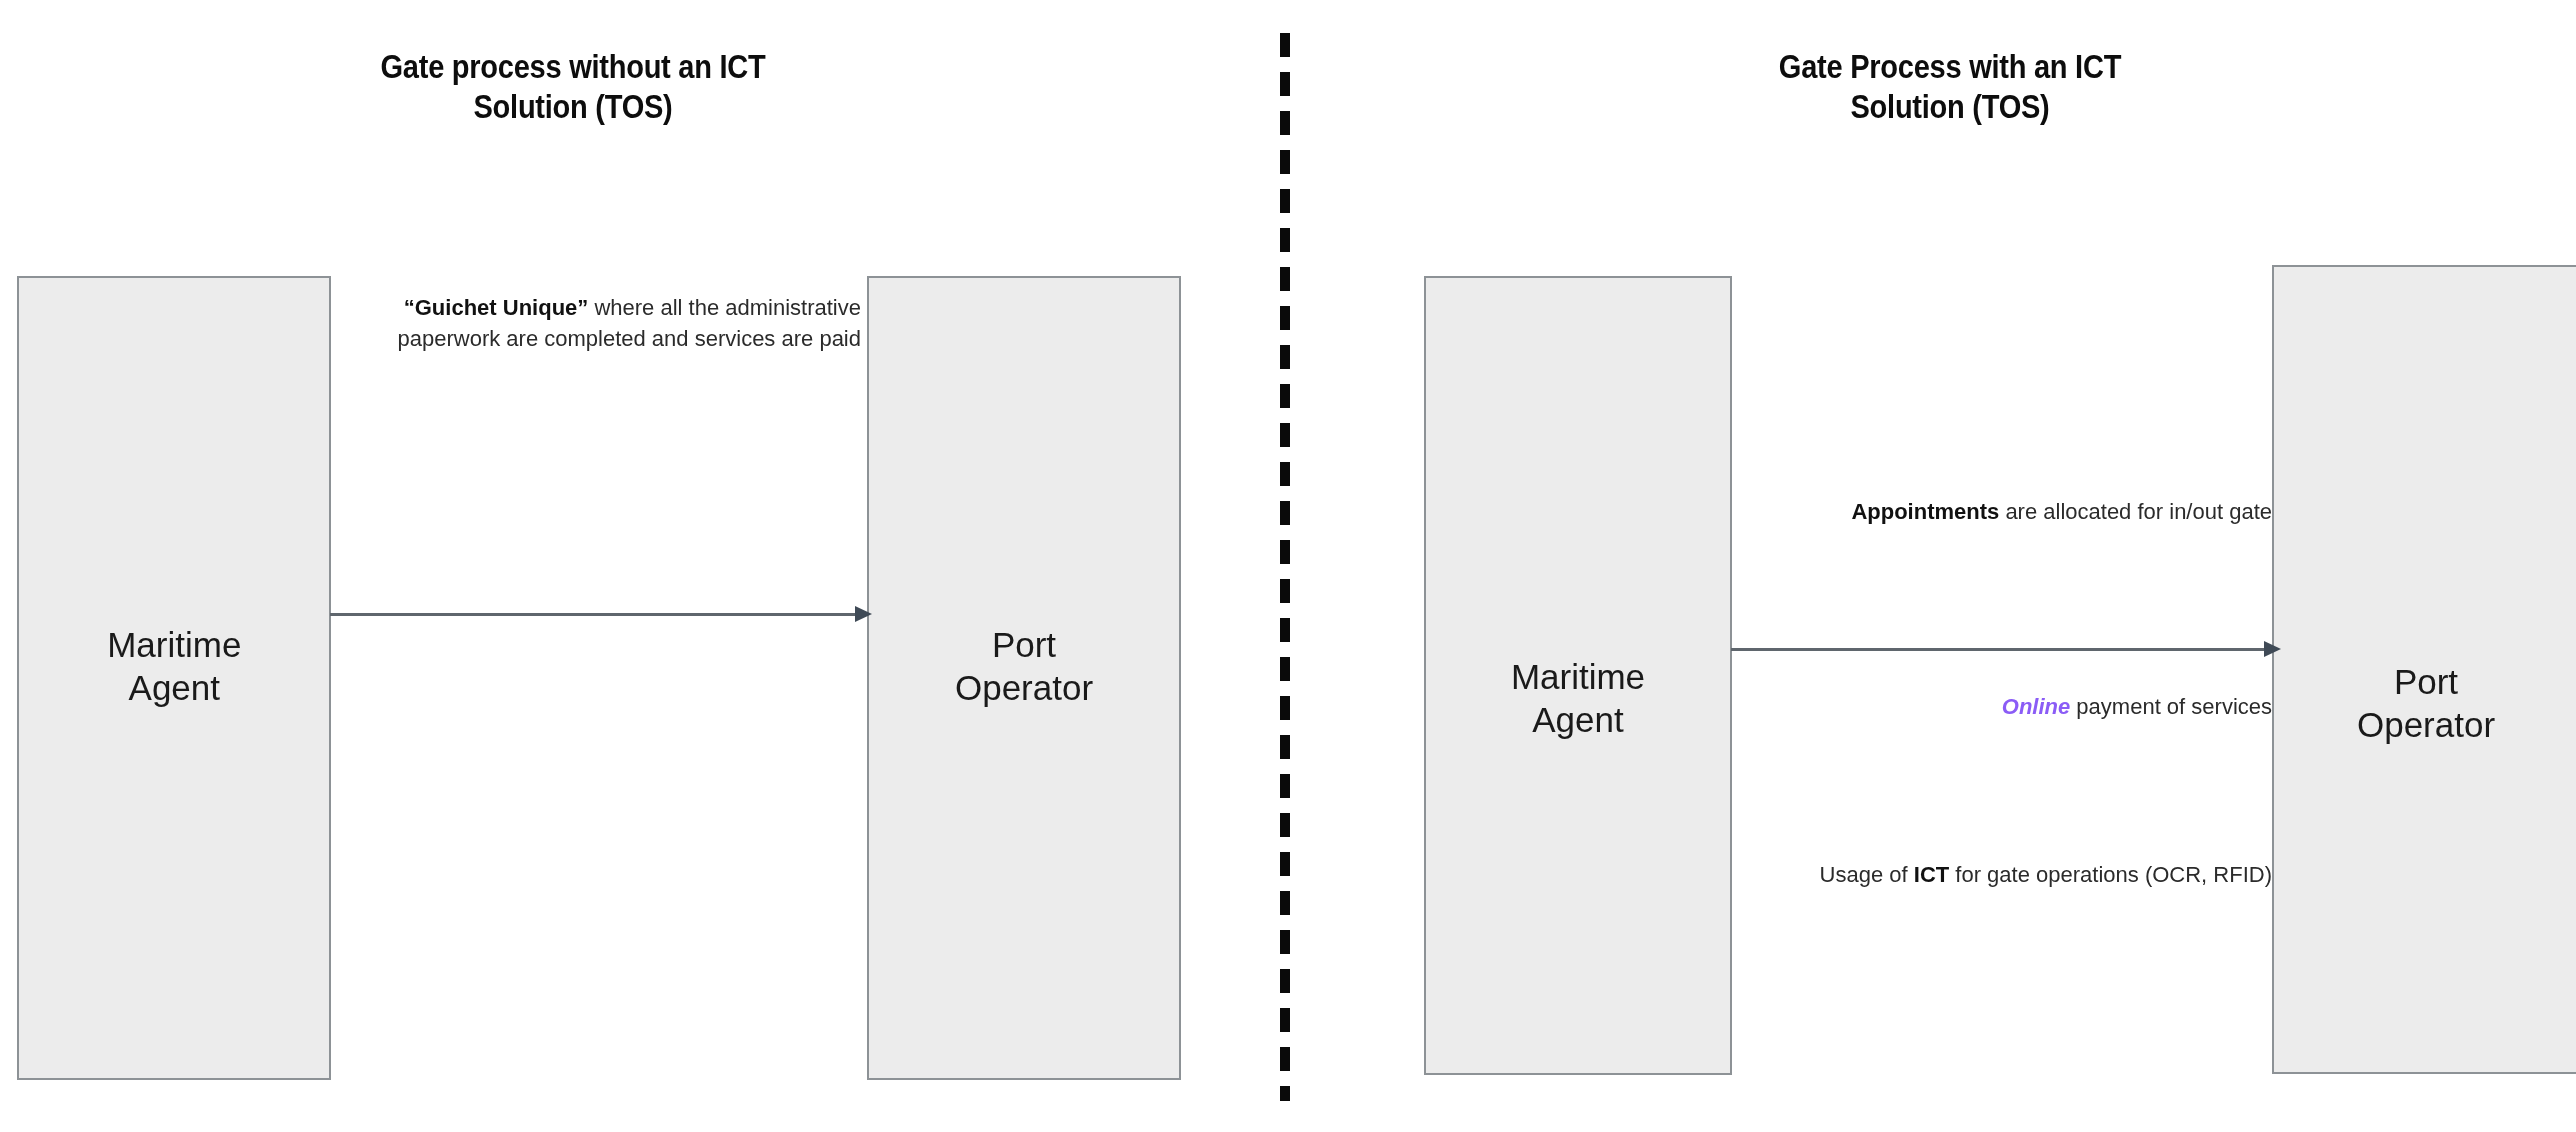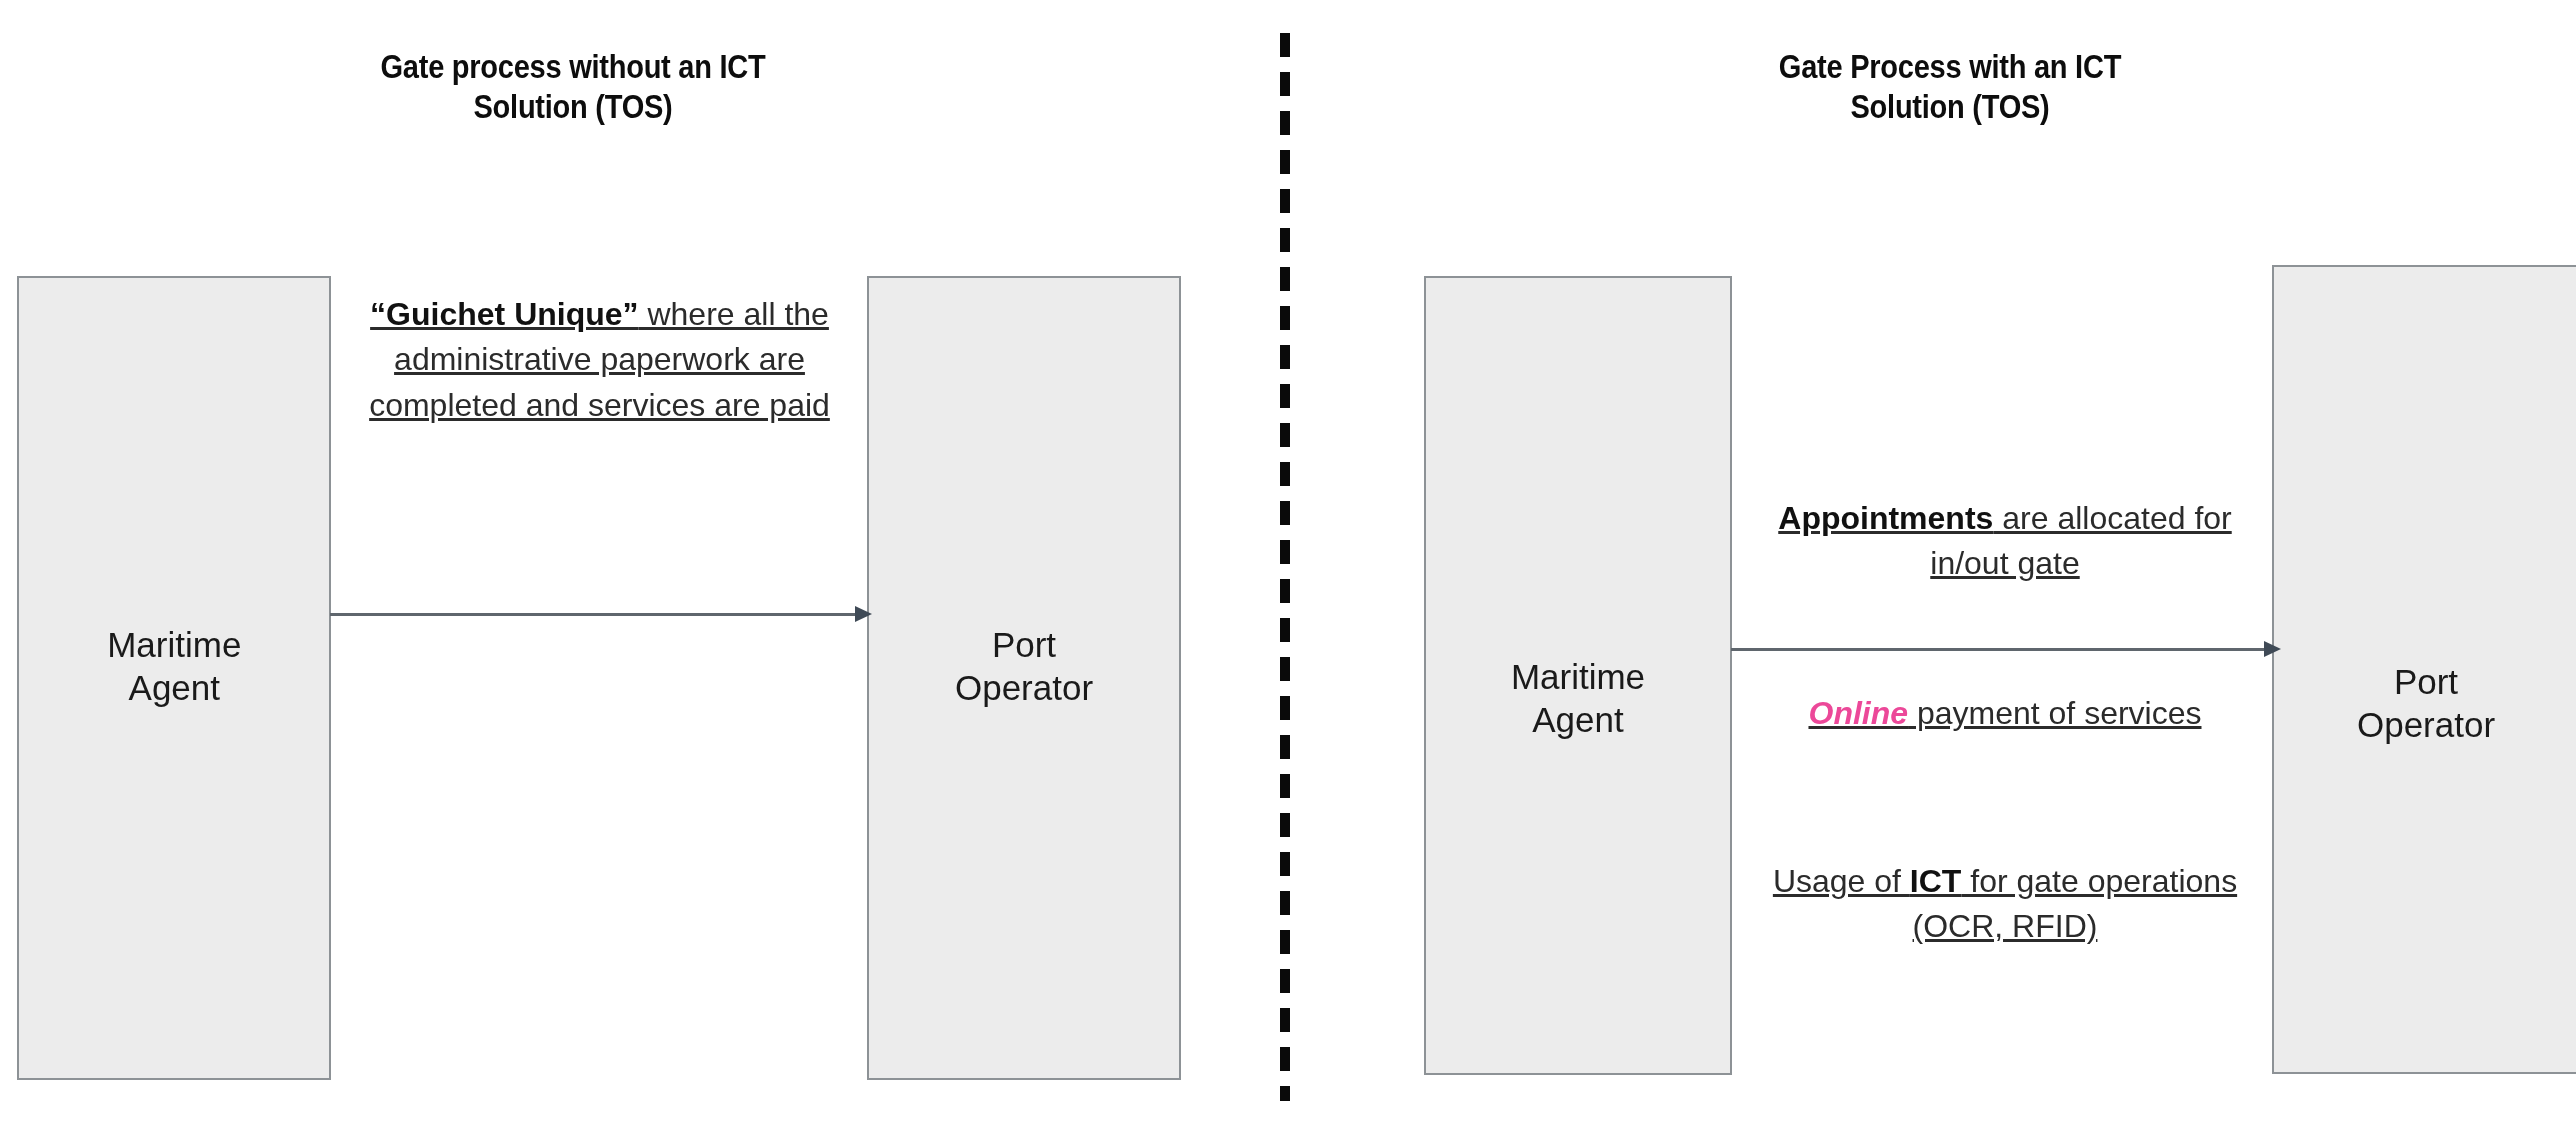--- a/index.html
+++ b/index.html
@@ -105,28 +105,27 @@
     border-top: 8.6px solid transparent;
     border-bottom: 8.6px solid transparent;
     border-left: 17.3px solid #3f4a56;
   }
   #arrow-left  { left: 330px;  top: 606px; width: 542px; }
   #arrow-right { left: 393px;  top: 641px; width: 550px; }
 
   
   .note {
     position: absolute;
-    text-align: center;
-    font-size: 32px;
+    text-align: right;
+    font-size: 22px;
     line-height: 1.42;
     color: #2b2b2b;
-    text-decoration: underline;
   }
   .note b      { font-weight: bold; color: #111; }
-  .note i.bi   { font-weight: bold; font-style: italic; color: #ec4899; }
+  .note i.bi   { font-weight: bold; font-style: italic; color: #8b5cf6; }
 
   #note-left-above  { left: 338px; top: 292px;  width: 523px; }
   #note-left-below  { left: 338px; top: 653px;  width: 523px; }
 
   #note-right-top   { left: 400px; top: 448px;  width: 534px; margin-top: 48px; }
   #note-right-mid   { left: 400px; top: 691px;  width: 534px; }
   #note-right-bot   { left: 400px; top: 848px; width: 534px; margin-top: 11px; }
 
   
   #divider {

